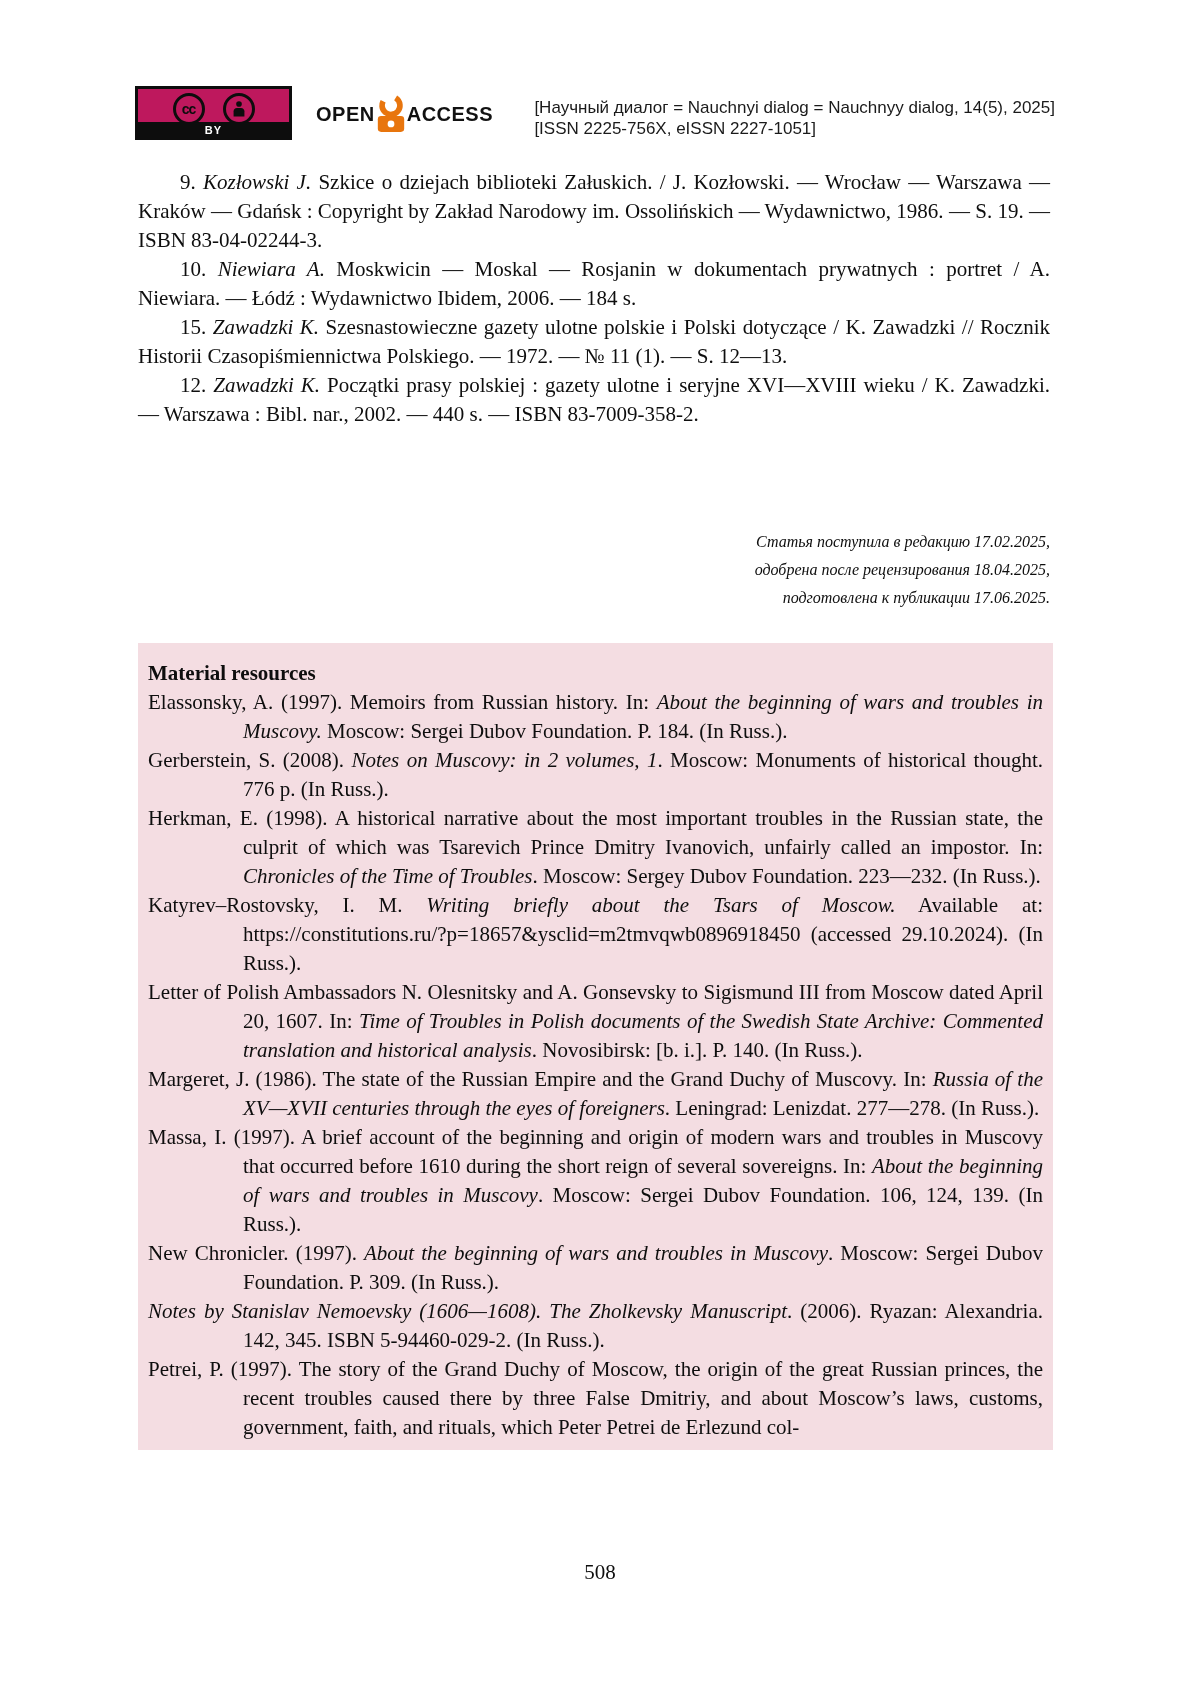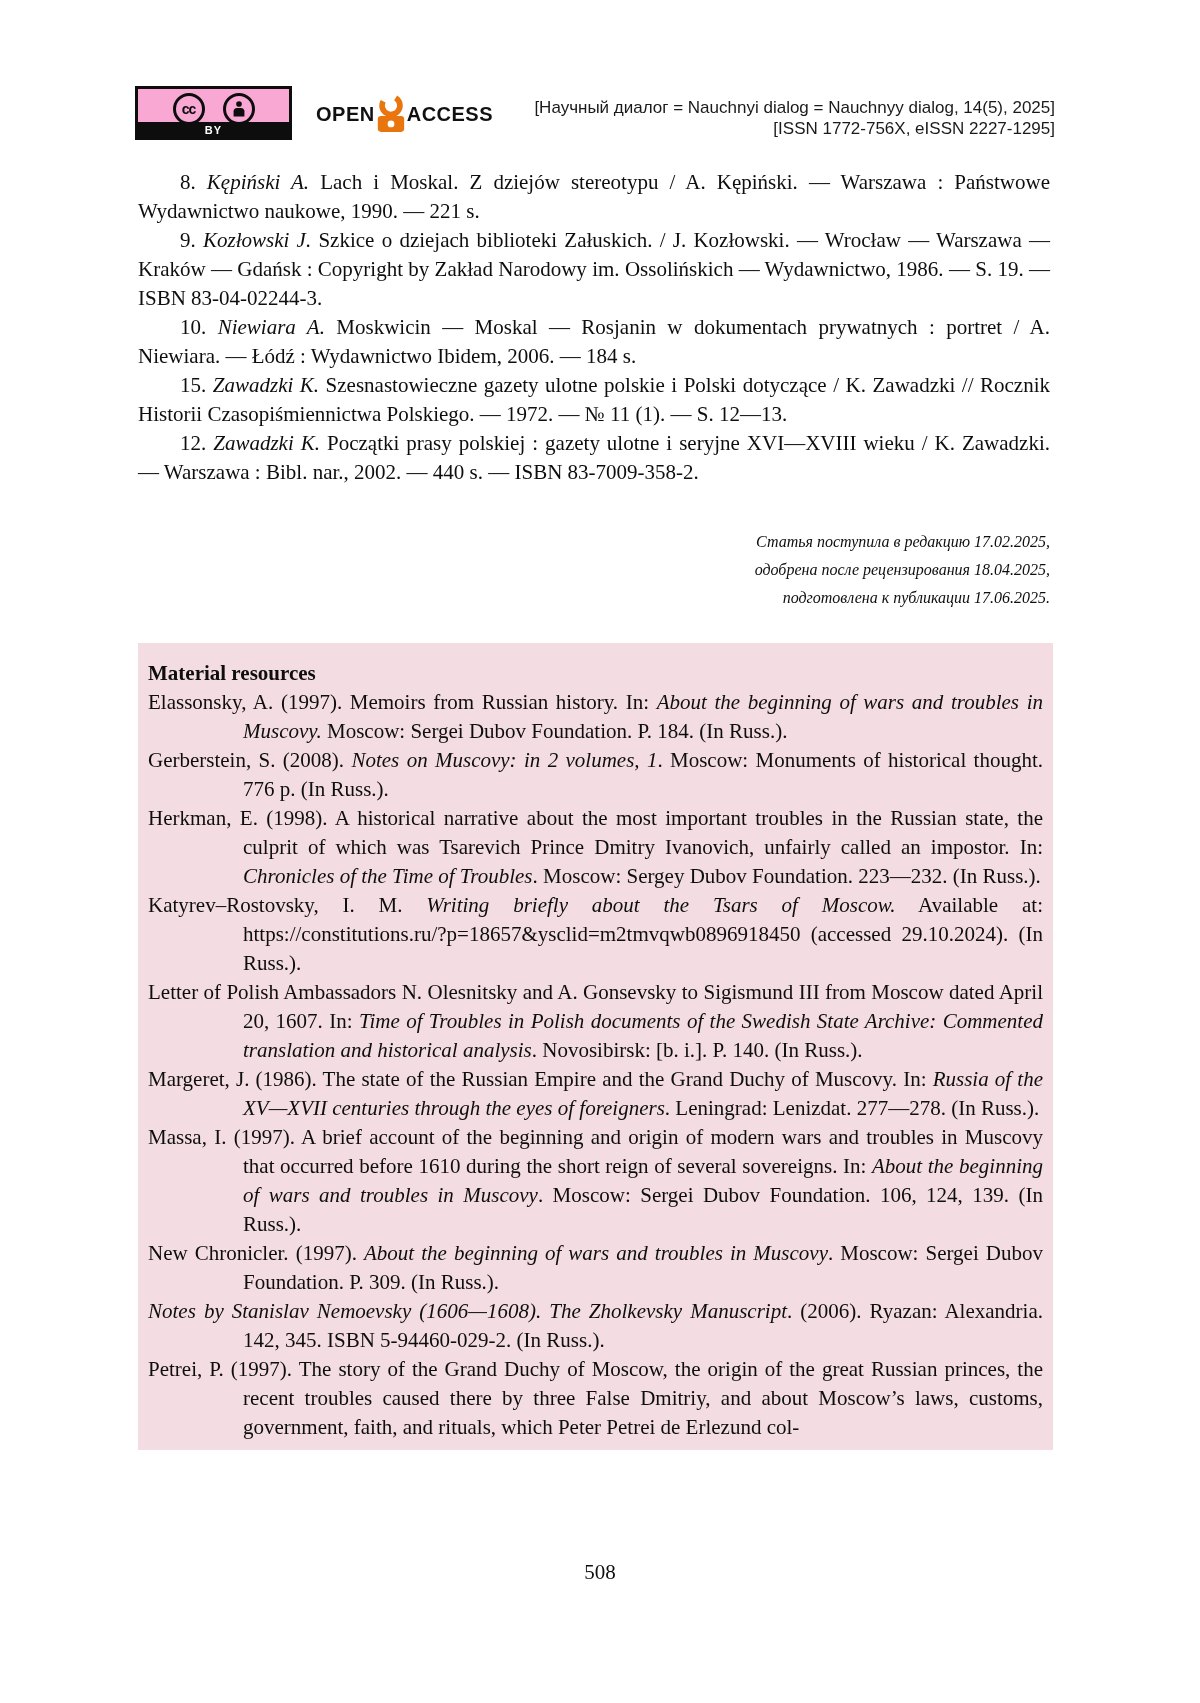--- a/index.html
+++ b/index.html
@@ -11,21 +11,21 @@
     background: #ffffff;
     font-family: "Liberation Serif", serif;
     color: #0e0e0e;
     overflow: hidden;
   }
 
   
   .cc-badge {
     position: absolute; left: 135px; top: 86px;
     width: 157px; height: 54px;
-    background: #f9a8d4;
+    background: #be185d;
     border: 3px solid #0d0d0d;
     position: absolute;
   }
   .cc-badge-top {
     height: 36px;
     display: flex; align-items: center; justify-content: center; gap: 18px;
   }
   .cc-circle {
     width: 32px; height: 32px; margin-top: 4px;
     border: 3px solid #0d0d0d; border-radius: 50%;
@@ -41,21 +41,20 @@
     letter-spacing: 1px;
   }
   .oa-logo {
     position: absolute; left: 316px; top: 92px;
     display: flex; align-items: center; 
     font-family: "Liberation Sans", sans-serif;
     font-weight: bold; font-size: 20px; color: #111111; letter-spacing: 0.5px;
   }
   .header-citation {
     position: absolute; top: 97px; right: 145px;
-    text-align: right;
     font-family: "Liberation Sans", sans-serif;
     font-size: 17px; line-height: 21px; color: #1a1a1a;
   }
 
   
   .bibliography {
     position: absolute; left: 138px; top: 168px; width: 912px;
     font-size: 21px; line-height: 29px; text-align: justify;
   }
   .bibliography p { text-indent: 42px; }
@@ -112,25 +111,24 @@
         <circle cx="17" cy="14" r="9.5" fill="none" stroke="#e8750d" stroke-width="6" stroke-dasharray="44 16" stroke-dashoffset="-6" transform="rotate(-95 17 14)"></circle>
         <rect x="3" y="25" width="28" height="17" rx="3.5" fill="#e8750d"></rect>
         <circle cx="17" cy="33.5" r="3.6" fill="#ffffff"></circle>
       </svg>
     </span>
     <span>ACCESS</span>
   </div>
 
   <div class="header-citation">
     <div>[Научный диалог = Nauchnyi dialog = Nauchnyy dialog, 14(5), 2025]</div>
-    <div>[ISSN 1772-756X, eISSN 2227-1295]</div>
+    <div>[ISSN 2225-756X, eISSN 2227-1051]</div>
   </div>
 
   <div class="bibliography">
-    <p><span>8. </span><span class="it">Kępiński A.</span><span> Lach i Moskal. Z dziejów stereotypu / A. Kępiński. — Warszawa : Państwowe Wydawnictwo naukowe, 1990. — 221 s.</span></p>
     <p><span>9. </span><span class="it">Kozłowski J.</span><span> Szkice o dziejach biblioteki Załuskich. / J. Kozłowski. — Wrocław — Warszawa — Kraków — Gdańsk : Copyright by Zakład Narodowy im. Ossolińskich — Wydawnictwo, 1986. — S. 19. — ISBN 83-04-02244-3.</span></p>
     <p><span>10. </span><span class="it">Niewiara A.</span><span> Moskwicin — Moskal — Rosjanin w dokumentach prywatnych : portret / A. Niewiara. — Łódź : Wydawnictwo Ibidem, 2006. — 184 s.</span></p>
     <p><span>15. </span><span class="it">Zawadzki K.</span><span> Szesnastowieczne gazety ulotne polskie i Polski dotyczące / K. Zawadzki // Rocznik Historii Czasopiśmiennictwa Polskiego. — 1972. — № 11 (1). — S. 12—13.</span></p>
     <p><span>12. </span><span class="it">Zawadzki K.</span><span> Początki prasy polskiej : gazety ulotne i seryjne XVI—XVIII wieku / K. Zawadzki. — Warszawa : Bibl. nar., 2002. — 440 s. — ISBN 83-7009-358-2.</span></p>
   </div>
 
   <div class="dates">
     <div>Статья поступила в редакцию 17.02.2025,</div>
     <div>одобрена после рецензирования 18.04.2025,</div>
     <div>подготовлена к публикации 17.06.2025.</div>

